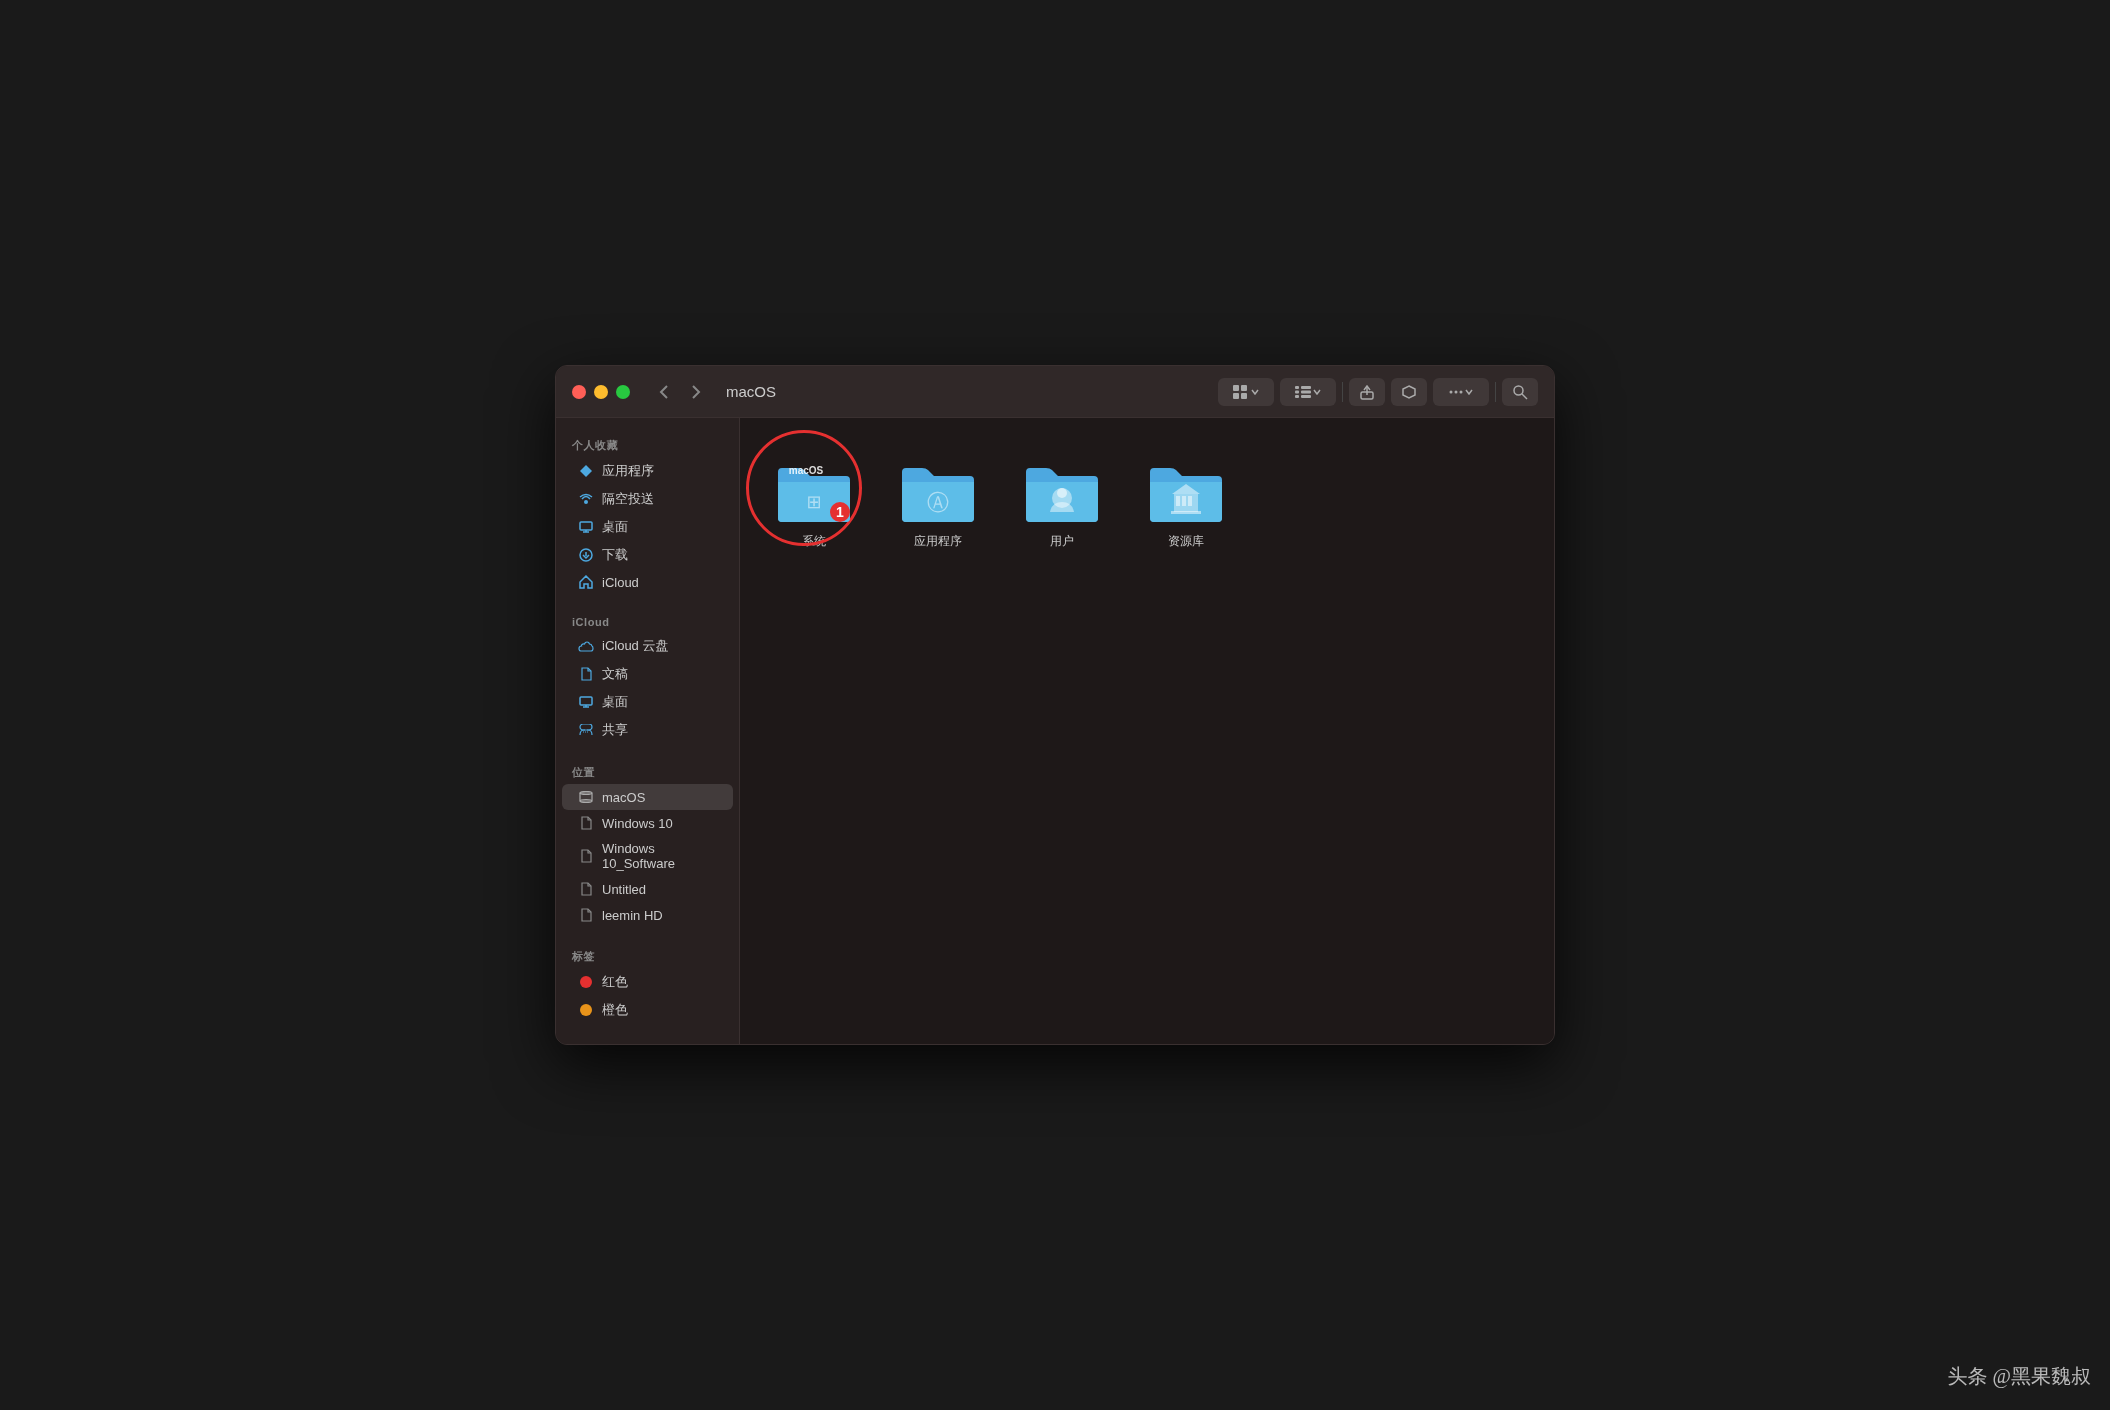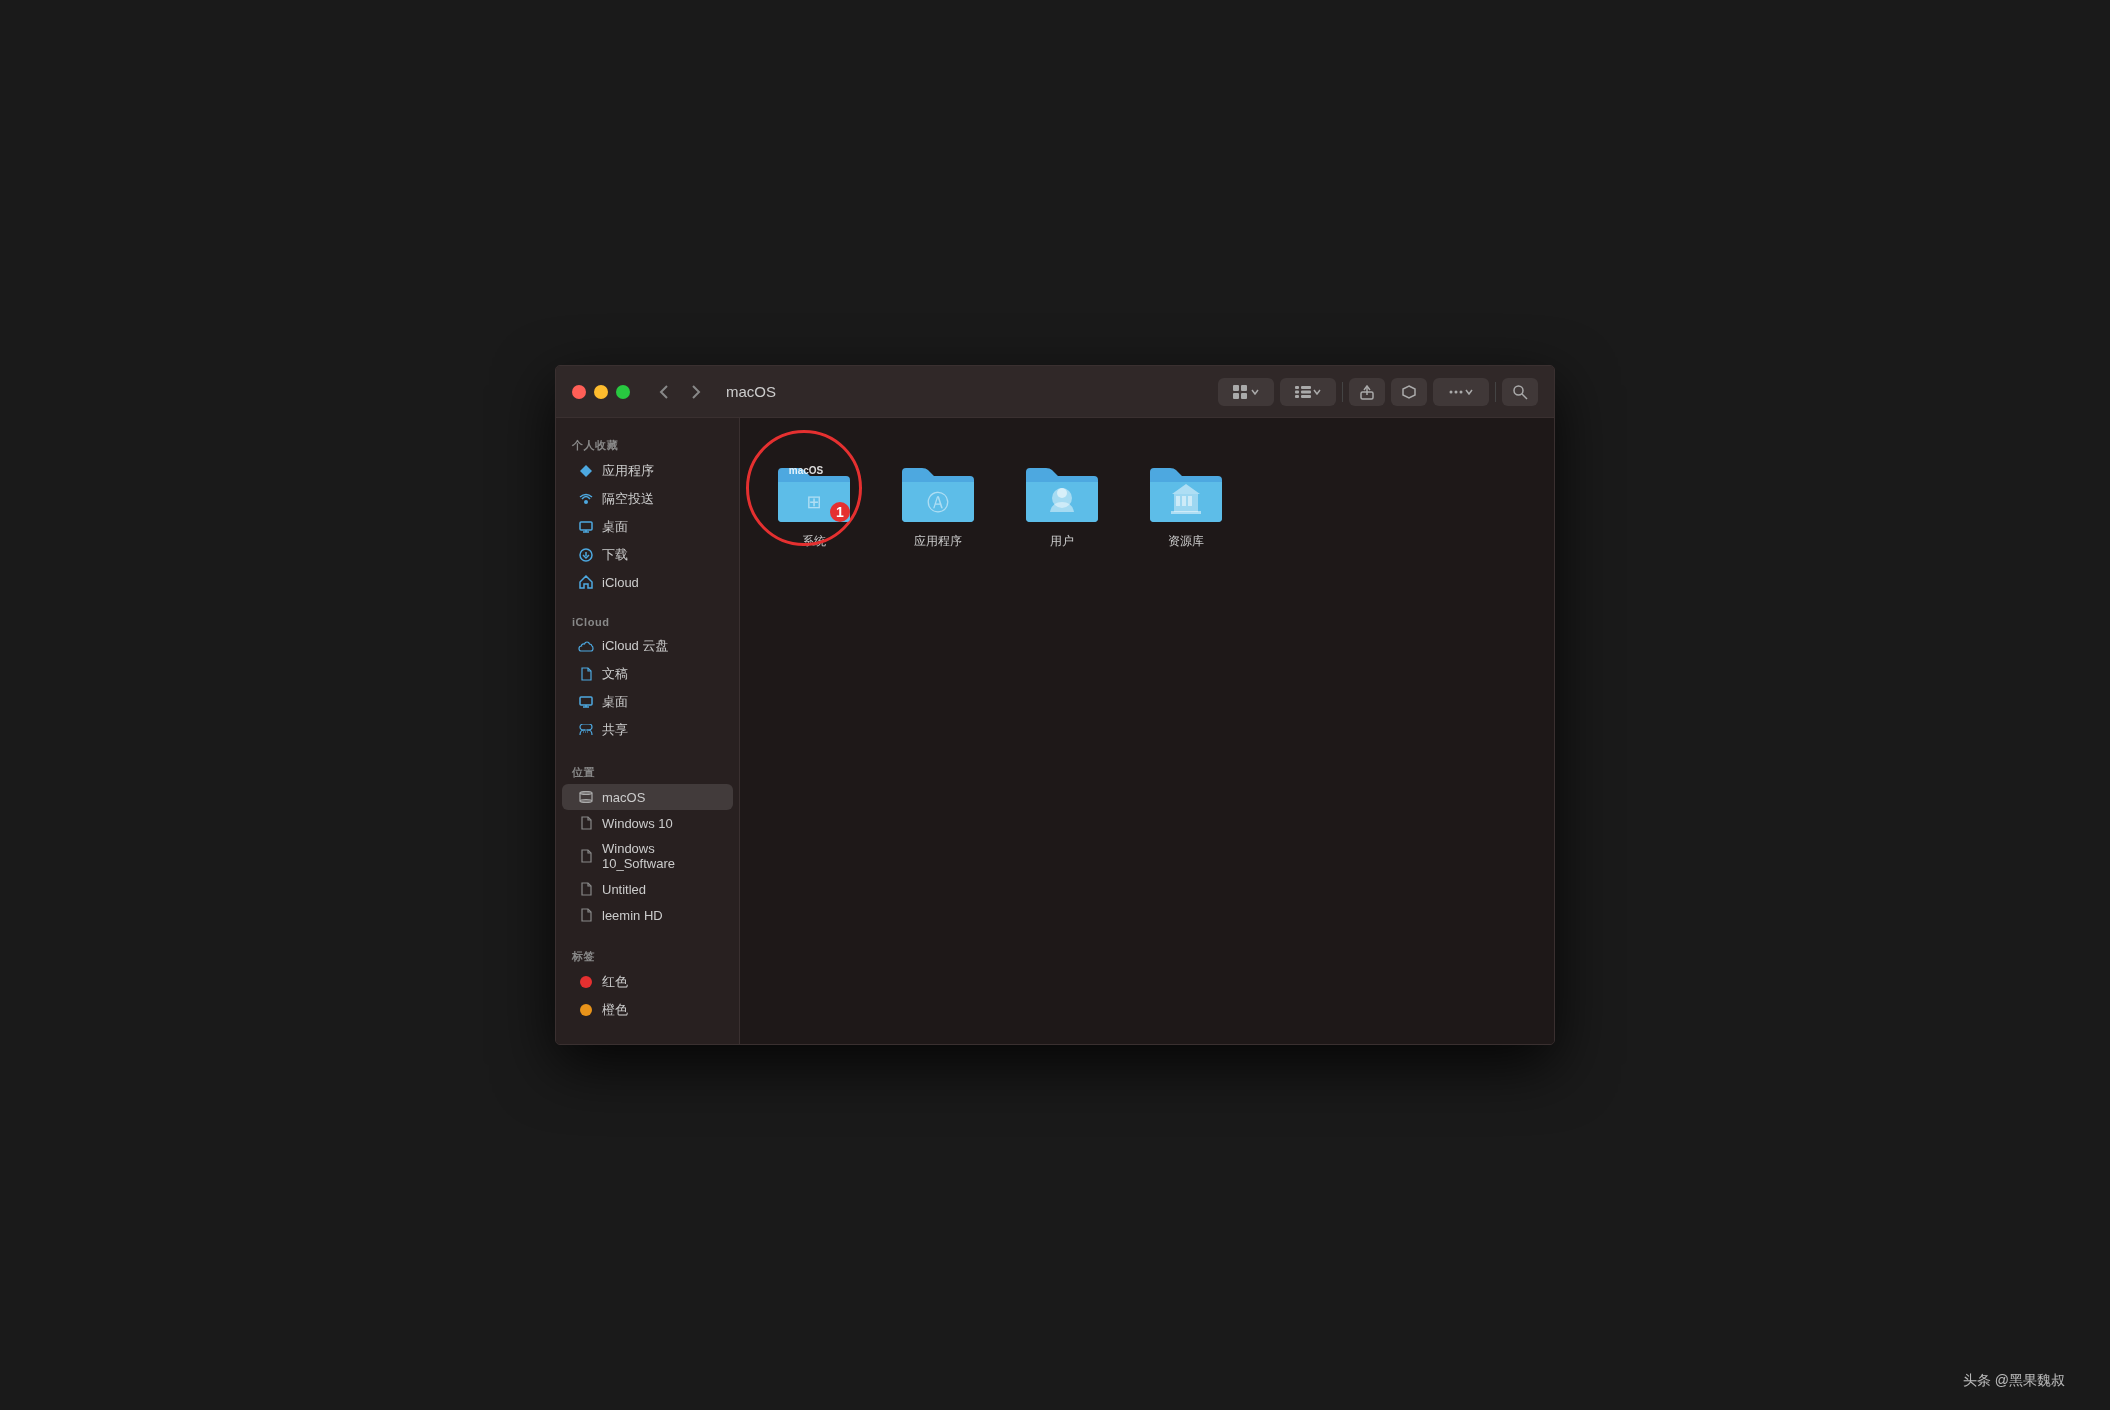--- a/index.html
+++ b/index.html
@@ -10,21 +10,21 @@
       align-items: center;
       justify-content: center;
       min-height: 100vh;
       font-family: -apple-system, BlinkMacSystemFont, "PingFang SC", "Helvetica Neue", sans-serif;
     }
 
     .finder-window {
       width: 1000px;
       height: 680px;
       background: #282020;
-      border-radius: 5px;
+      border-radius: 12px;
       overflow: hidden;
       display: flex;
       flex-direction: column;
       box-shadow: 0 20px 60px rgba(0,0,0,0.8);
       border: 1px solid #3a3030;
     }
 
     
     .title-bar {
       background: #302828;
@@ -238,25 +238,26 @@
       height: 116px;
       border: 3px solid #e53030;
       border-radius: 50%;
       pointer-events: none;
     }
 
     
     .watermark {
       position: absolute;
       bottom: 20px;
-      right: 45px;
+      right: 19px;
       color: rgba(255,255,255,0.7);
-      font-size: 14px;
+      font-size: 20px;
       font-weight: 500;
       pointer-events: none;
+      font-family: Liberation Serif, serif;
     }
 
     
     .tag-dot {
       width: 12px;
       height: 12px;
       border-radius: 50%;
       flex-shrink: 0;
     }
   </style>

